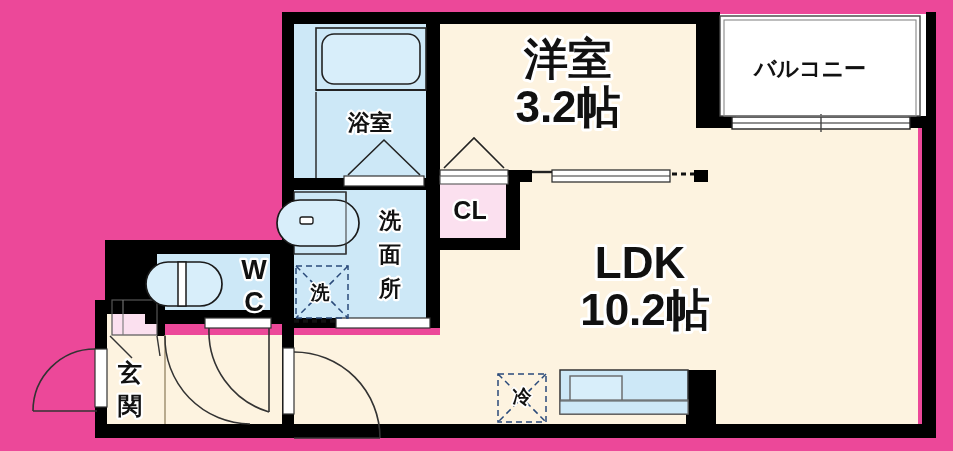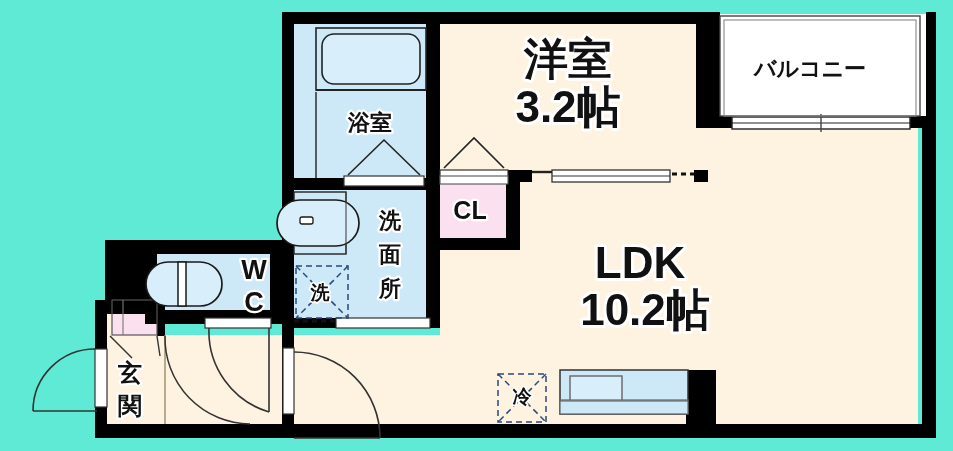--- a/index.html
+++ b/index.html
@@ -10,21 +10,21 @@
   body {
     width: 953px;
     height: 451px;
     font-family: "Liberation Sans", sans-serif;
     overflow: hidden;
   }
   #floorplan-root {
     position: relative;
     width: 953px;
     height: 451px;
-    background: #5eead4;
+    background: #ec4899;
   }
   svg#plan {
     display: block;
     width: 953px;
     height: 451px;
   }
   .rm-label {
     font-family: "Liberation Sans", sans-serif;
     font-weight: 700;
     fill: #111111;

